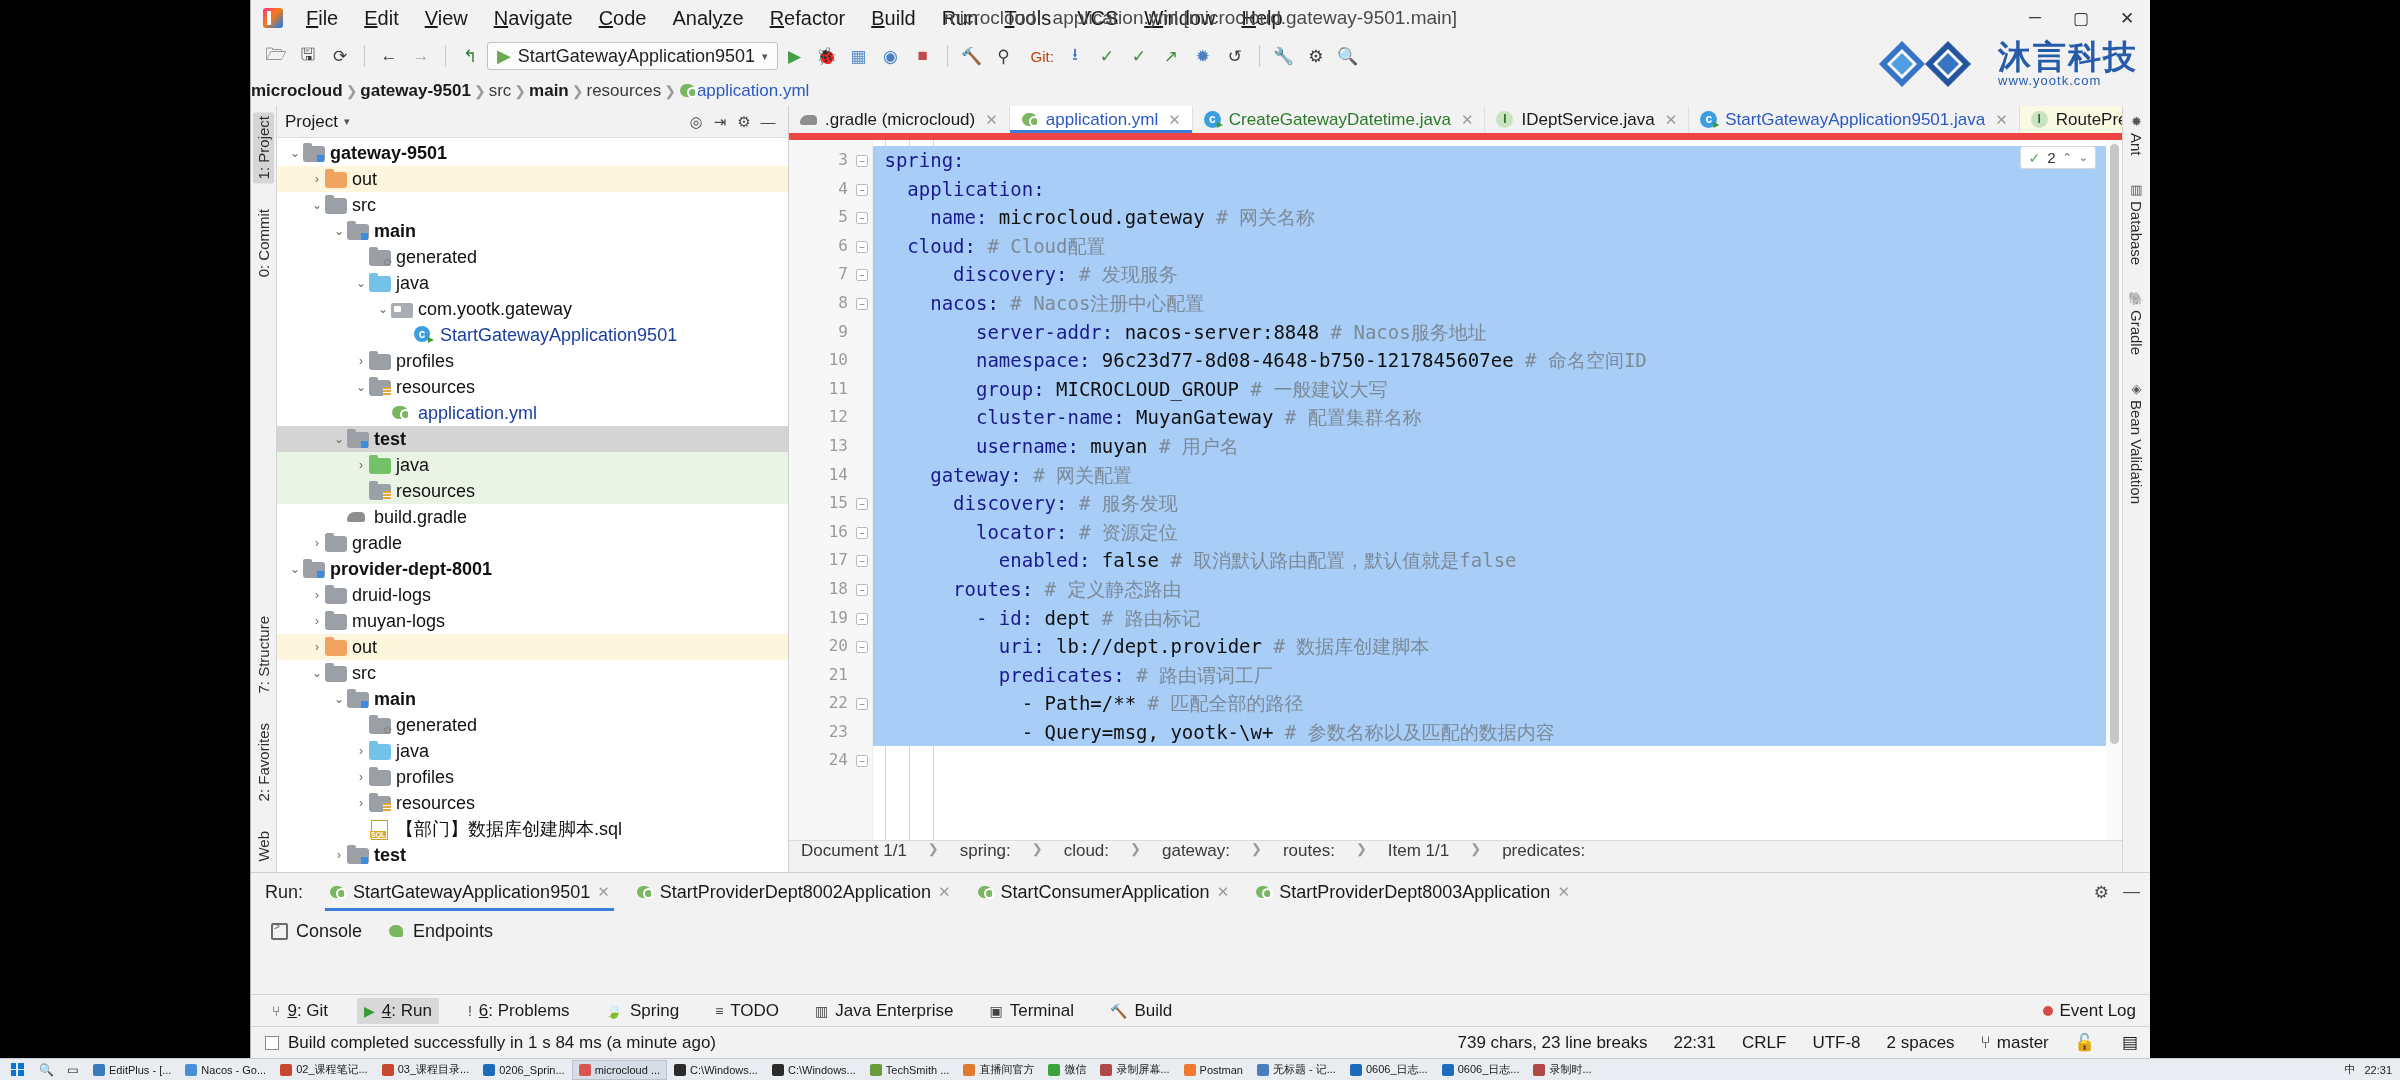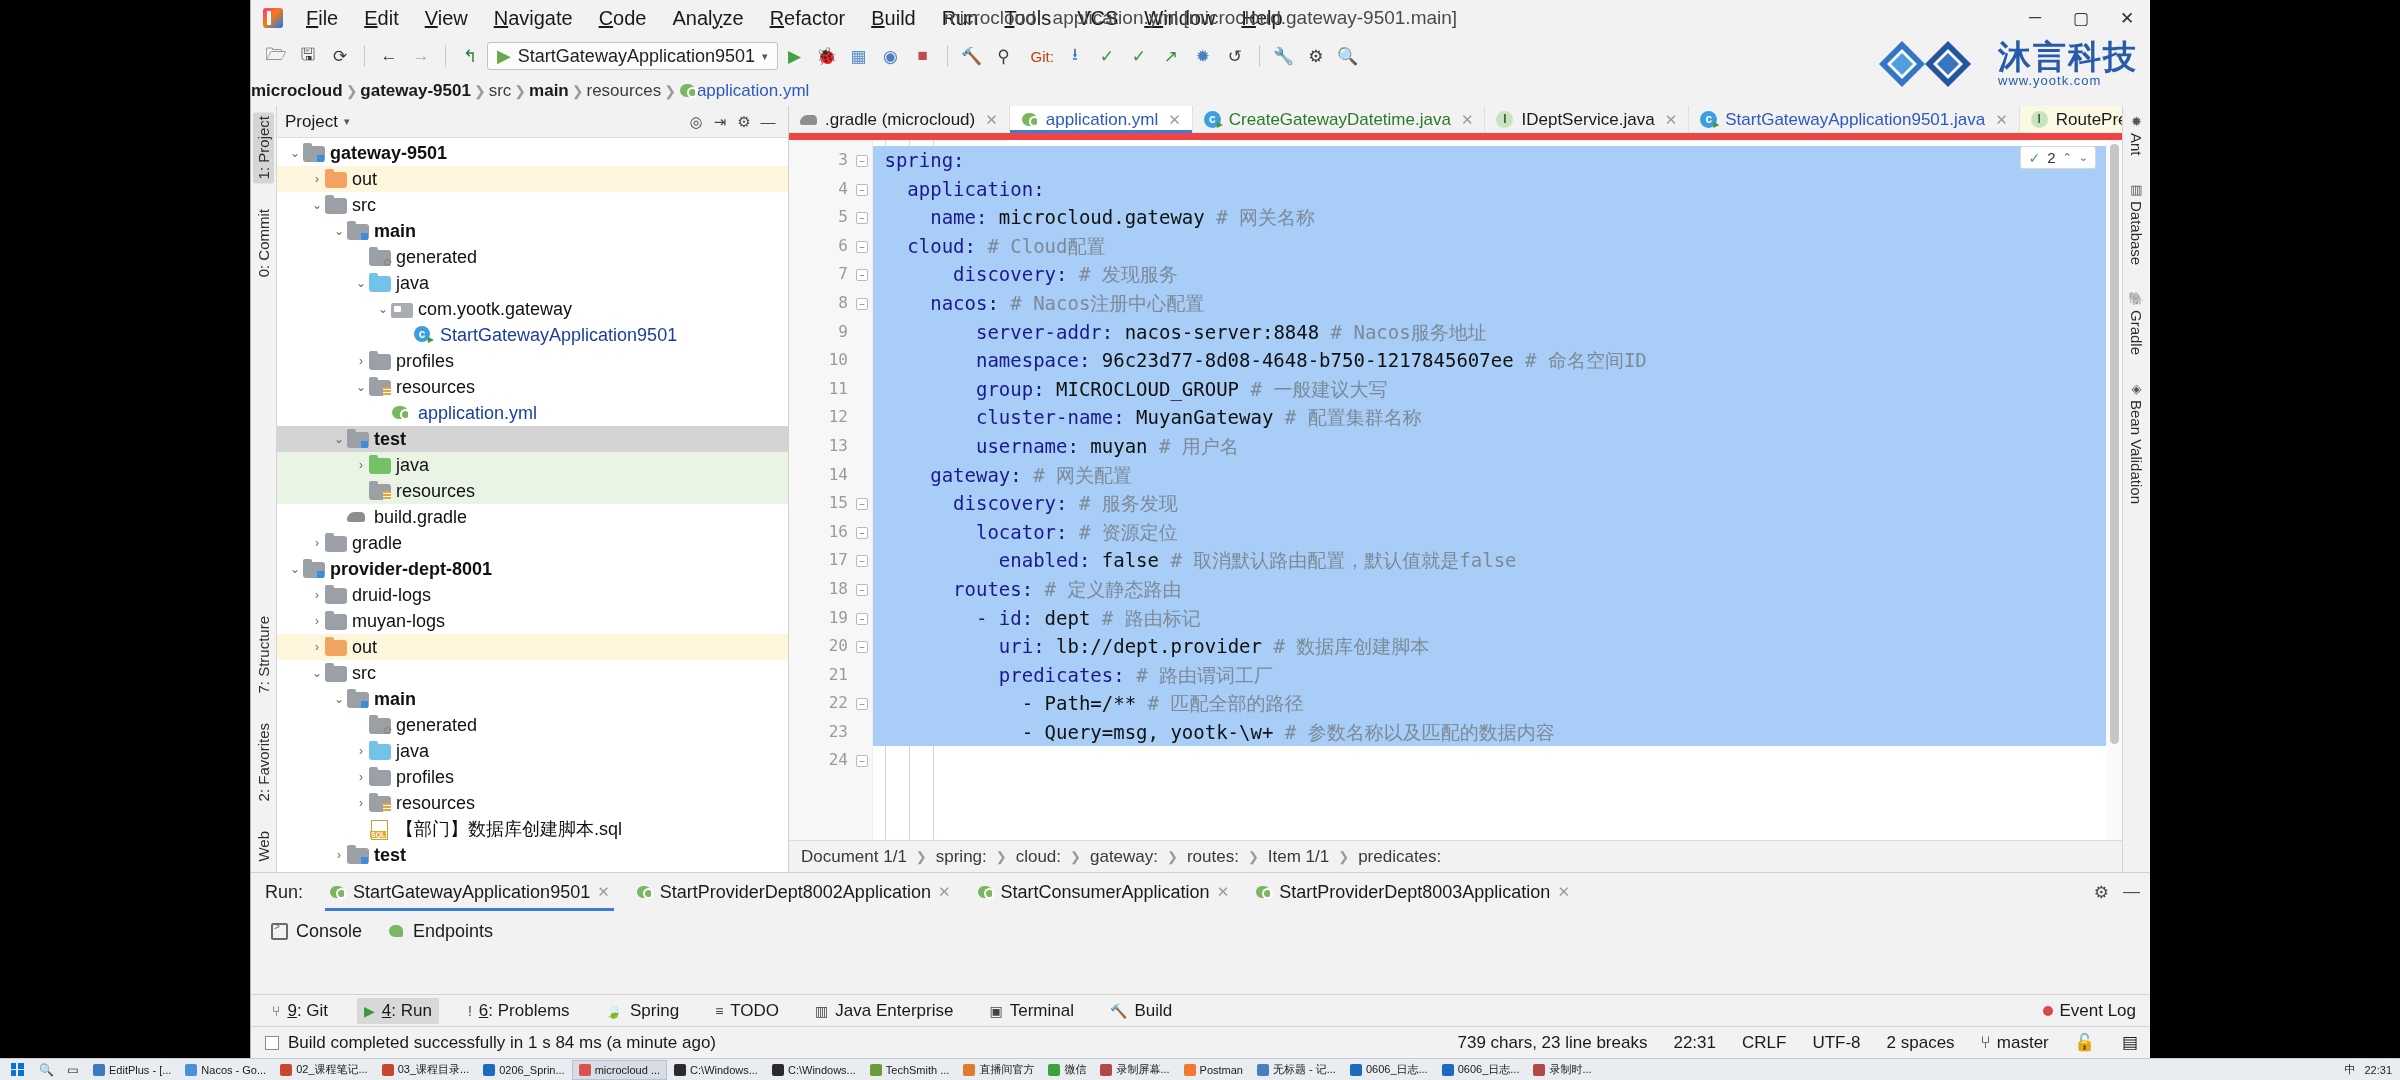--- a/index.html
+++ b/index.html
@@ -229,21 +229,21 @@
   .inspect .ct { color: #333; }
   .inspect .ar { color: #666; font-size: 11px; }
 
   
   .vscroll { position: absolute; right: 0; top: 0; bottom: 0; width: 16px; background: #fafafa; }
   .vthumb { position: absolute; right: 3px; width: 9px; background: #c6c6c6; border-radius: 5px; }
 
   
   .ebreadcrumb {
     height: 32px; background: #f2f2f2; border-top: 1px solid #dcdcdc;
-    display: flex; align-items: center; padding-left: 12px; gap: 5px;
+    display: flex; align-items: flex-start; padding-left: 12px; gap: 17px;
     font-size: 17px; color: #3a3a3a; flex: none;
   }
   .ebreadcrumb .sep { color: #9a9a9a; font-size: 13px; margin: 0 4px; }
 
   
   .rrail {
     width: 28px; background: #f2f2f2; border-left: 1px solid #d4d4d4;
     display: flex; flex-direction: column; align-items: center; padding-top: 8px;
     gap: 26px; flex: none;
   }

